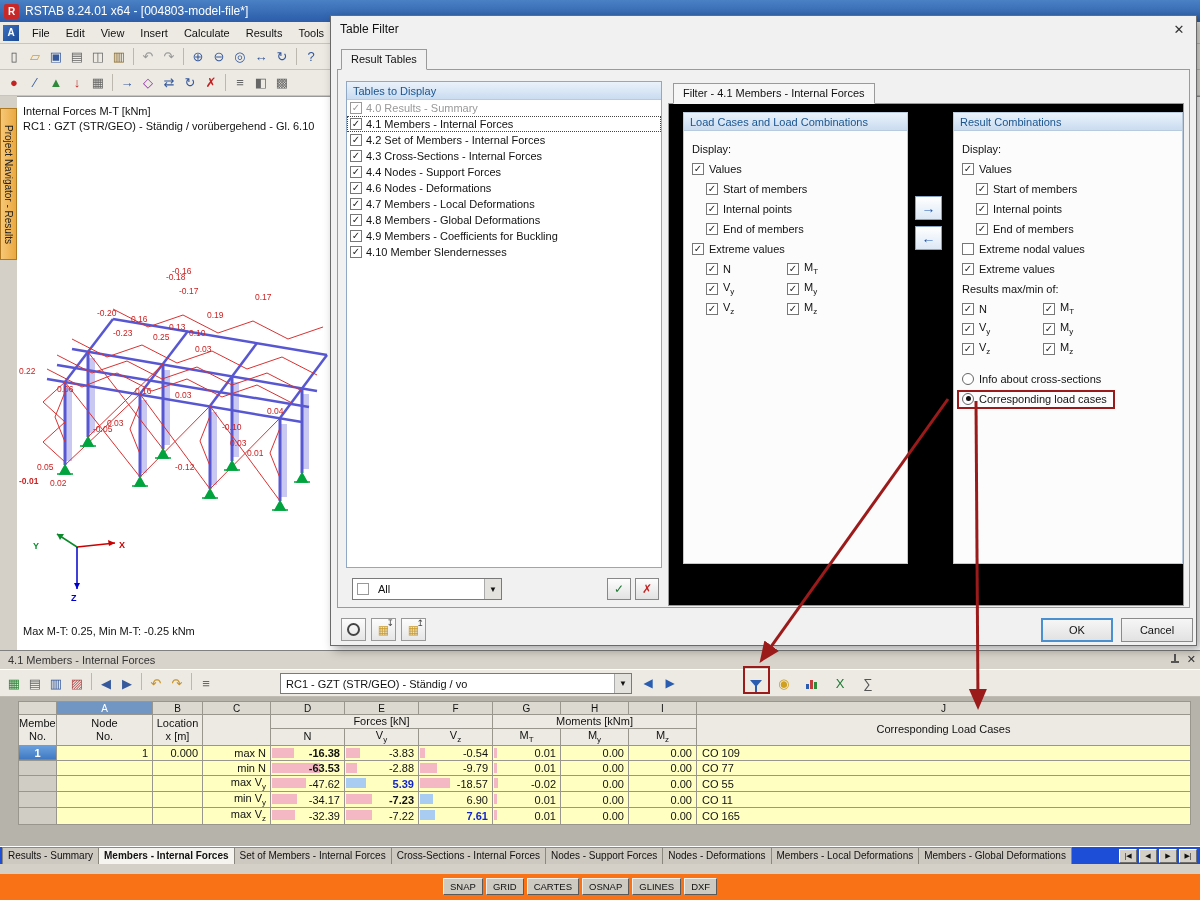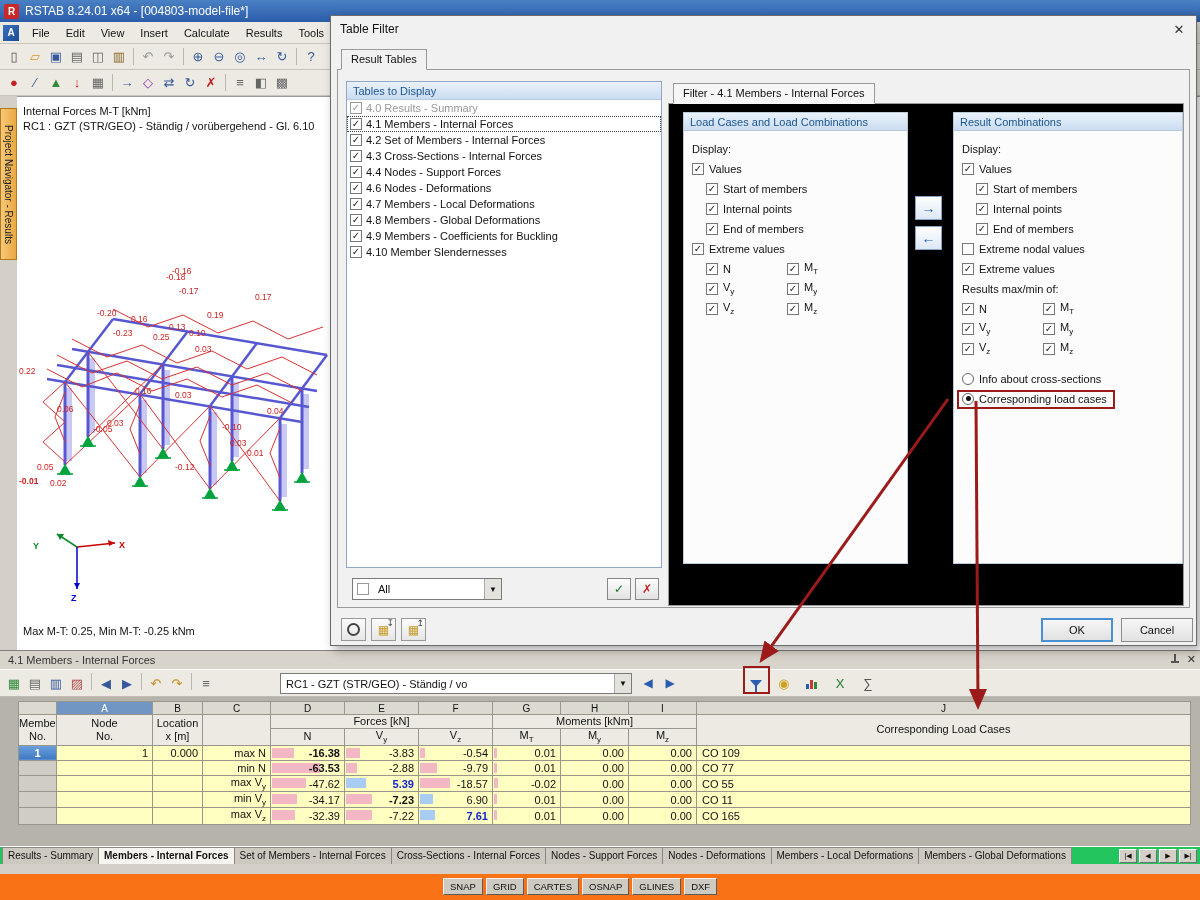--- a/index.html
+++ b/index.html
@@ -58,21 +58,21 @@
 .vbar{position:absolute;left:1px;top:2px;height:10px}
 .bp{background:#f4b7c4}
 .bb{background:#a8ccf2}
 .val{position:relative;display:block;text-align:right;padding-right:4px}
 .val.bold{font-weight:bold}
 .val.blue{color:#1326c8}
 .c-co{padding-left:5px !important}
 sub{font-size:8px}
 
 
-.tabstrip{position:absolute;left:0;top:846px;width:1200px;height:18px;background:#22c55e;border-top:1px solid #fff}
+.tabstrip{position:absolute;left:0;top:846px;width:1200px;height:18px;background:#1d4ed8;border-top:1px solid #fff}
 #bottom-tabs{display:flex;height:17px;padding-left:2px;overflow:hidden;max-width:1128px}
 .btab{font-size:10px;padding:2px 5px 0;border:1px solid #8a877f;border-bottom:none;background:#cdc9c0;margin-right:-1px;white-space:nowrap}
 .btab.act{background:#f6f4ef;font-weight:bold;position:relative;z-index:2}
 .tabnav{position:absolute;right:3px;top:2px;display:flex;gap:2px}
 .nb{width:18px;height:14px;background:#d4d0c8;border:1px solid;border-color:#fff #6f6f6f #6f6f6f #fff;font-size:7px;display:flex;align-items:center;justify-content:center}
 .statusbar{position:absolute;left:0;top:874px;width:1200px;height:26px;background:#f97316}
 #status-buttons{position:absolute;left:443px;top:4px;display:flex;gap:3px}
 .sbtn{background:#cdcac2;border:1px solid;border-color:#f2f0ec #5a5a5a #5a5a5a #f2f0ec;font-size:9.5px;padding:2px 6px;color:#111}
 
 
@@ -335,21 +335,21 @@
         <span class="vlab" style="left: 238px; top: 196px;">0.17</span>
         <span class="vlab" style="left: 80px; top: 212px;">-0.20</span>
         <span class="vlab" style="left: 190px; top: 214px;">0.19</span>
         <span class="vlab" style="left: 114px; top: 218px;">0.16</span>
         <span class="vlab" style="left: 96px; top: 232px;">-0.23</span>
         <span class="vlab" style="left: 136px; top: 236px;">0.25</span>
         <span class="vlab" style="left: 152px; top: 226px;">0.13</span>
         <span class="vlab" style="left: 172px; top: 232px;">0.10</span>
         <span class="vlab" style="left: 178px; top: 248px;">0.03</span>
         <span class="vlab" style="left: 2px; top: 270px;">0.22</span>
-        <span class="vlab" style="left: 40px; top: 308px;">0.06</span>
+        <span class="vlab" style="left: 40px; top: 288px;">0.06</span>
         <span class="vlab" style="left: 118px; top: 290px;">0.16</span>
         <span class="vlab" style="left: 158px; top: 294px;">0.03</span>
         <span class="vlab" style="left: 213px; top: 342px;">0.03</span>
         <span class="vlab" style="left: 158px; top: 366px;">-0.12</span>
         <span class="vlab" style="left: 2px; top: 380px; font-weight: bold;">-0.01</span>
         <span class="vlab" style="left: 20px; top: 366px;">0.05</span>
         <span class="vlab" style="left: 33px; top: 382px;">0.02</span>
         <span class="vlab" style="left: 250px; top: 310px;">0.04</span>
         <span class="vlab" style="left: 230px; top: 352px;">0.01</span>
         <span class="vlab" style="left: 90px; top: 322px;">0.03</span>

